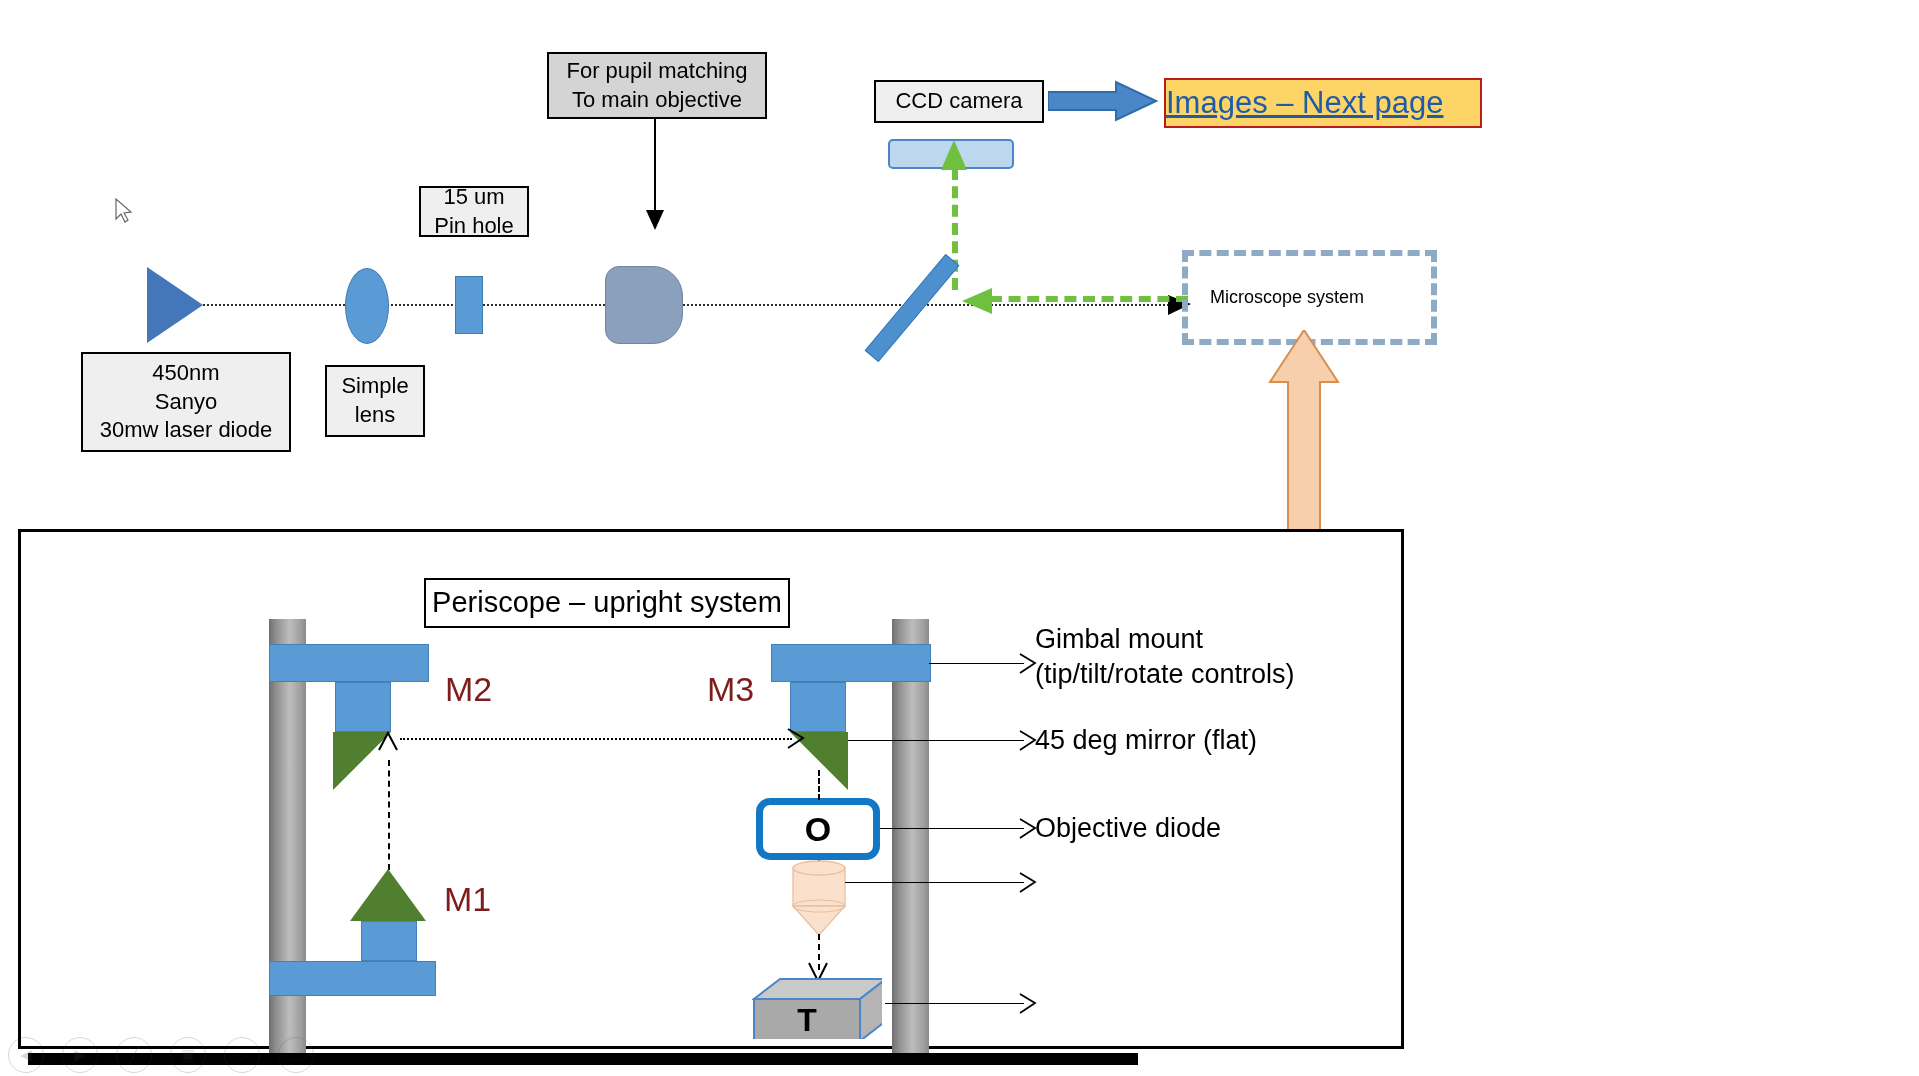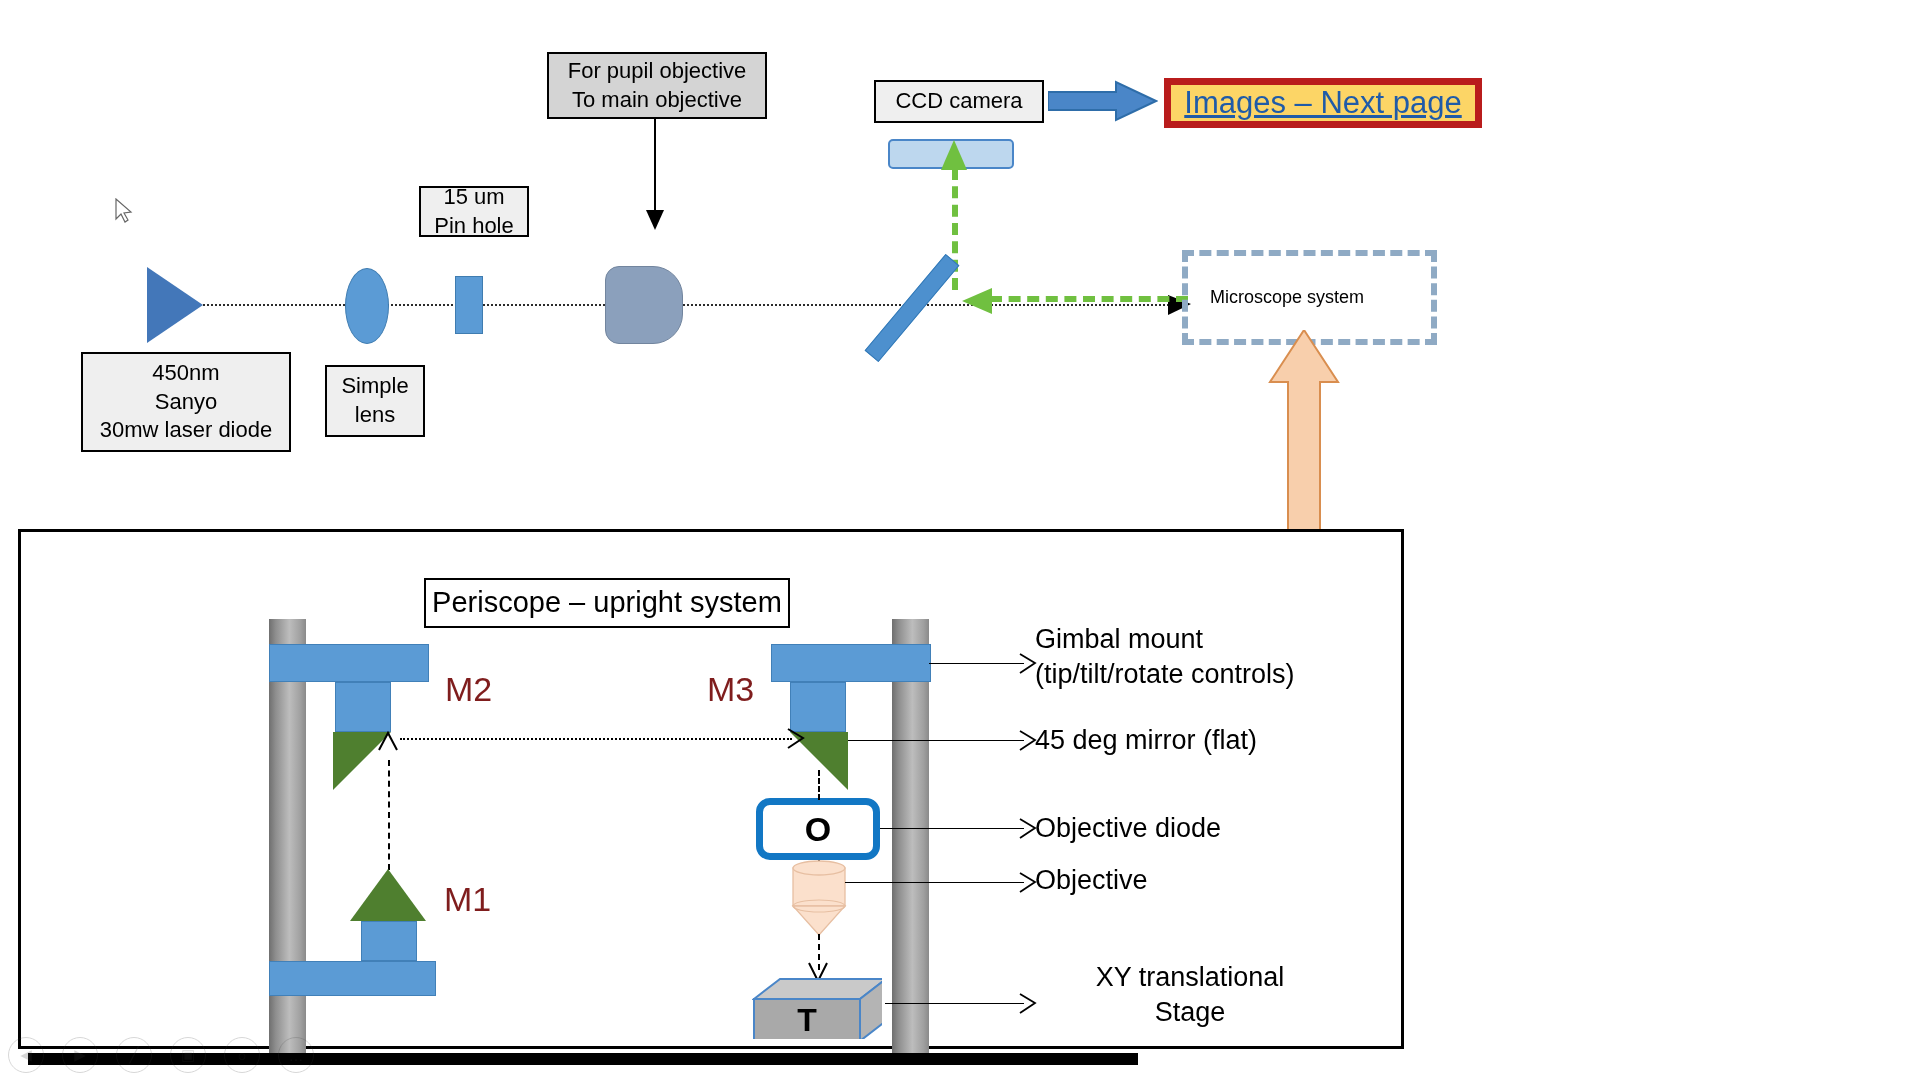--- a/index.html
+++ b/index.html
@@ -43,25 +43,24 @@
     line-height: 1.30;
     color: #000;
   }
   .box.gray { background: #d4d4d4; }
   .box.plain { background: #ffffff; }
   .box .ln { display: block; white-space: nowrap; }
 
   
   #link-box {
     box-sizing: border-box;
-    border: 7px solid #b91c1c;
+    border: 2px solid #b91c1c;
     background: #FCD566;
     display: flex;
     align-items: center;
-    justify-content: center;
   }
   #link-box .lnk {
     color: #1F5BA8;
     text-decoration: underline;
     font-size: 31px;
     white-space: nowrap;
   }
 
   
   #laser-tri {
@@ -233,21 +232,21 @@
   }
   #cursor { pointer-events: none; }
 </style>
 </head>
 <body>
 
 <div id="slide">
 
 
   <div class="abs box gray" style="left:547px; top:52px; width:220px; height:67px;">
-    <span class="ln">For pupil objective</span>
+    <span class="ln">For pupil matching</span>
     <span class="ln">To main objective</span>
   </div>
 
   <div class="abs vline" style="left:654px; top:119px; height:94px;"></div>
   <svg class="abs" style="left:645px; top:208px;" width="20" height="22">
     <polygon points="10,22 1,2 19,2" fill="#000"></polygon>
   </svg>
 
   <div class="abs box" style="left:874px; top:80px; width:170px; height:43px;">
     <span class="ln">CCD camera</span>
@@ -404,24 +403,21 @@
     <polyline points="4,1 19,10 4,20" fill="none" stroke="#000" stroke-width="1.8"></polyline>
   </svg>
 
   <div class="abs annot" style="left:1035px; top:622px; width:370px;">Gimbal mount
 (tip/tilt/rotate controls)</div>
 
   <div class="abs annot" style="left:1035px; top:723px; width:370px;">45 deg mirror (flat)</div>
 
   <div class="abs annot" style="left:1035px; top:811px; width:370px;">Objective diode</div>
 
-  <div class="abs annot" style="left:1035px; top:863px; width:370px;"> Objective</div>
-
-  <div class="abs annot center" style="left:1035px; top:960px; width:310px;">XY translational
-Stage</div>
+
 
   <div class="abs" id="ppt-toolbar" style="left:8px; top:1037px;">
     <div class="tb">◀</div>
     <div class="tb">▶</div>
     <div class="tb">╱</div>
     <div class="tb">▣</div>
     <div class="tb">○</div>
     <div class="tb">…</div>
   </div>
 

